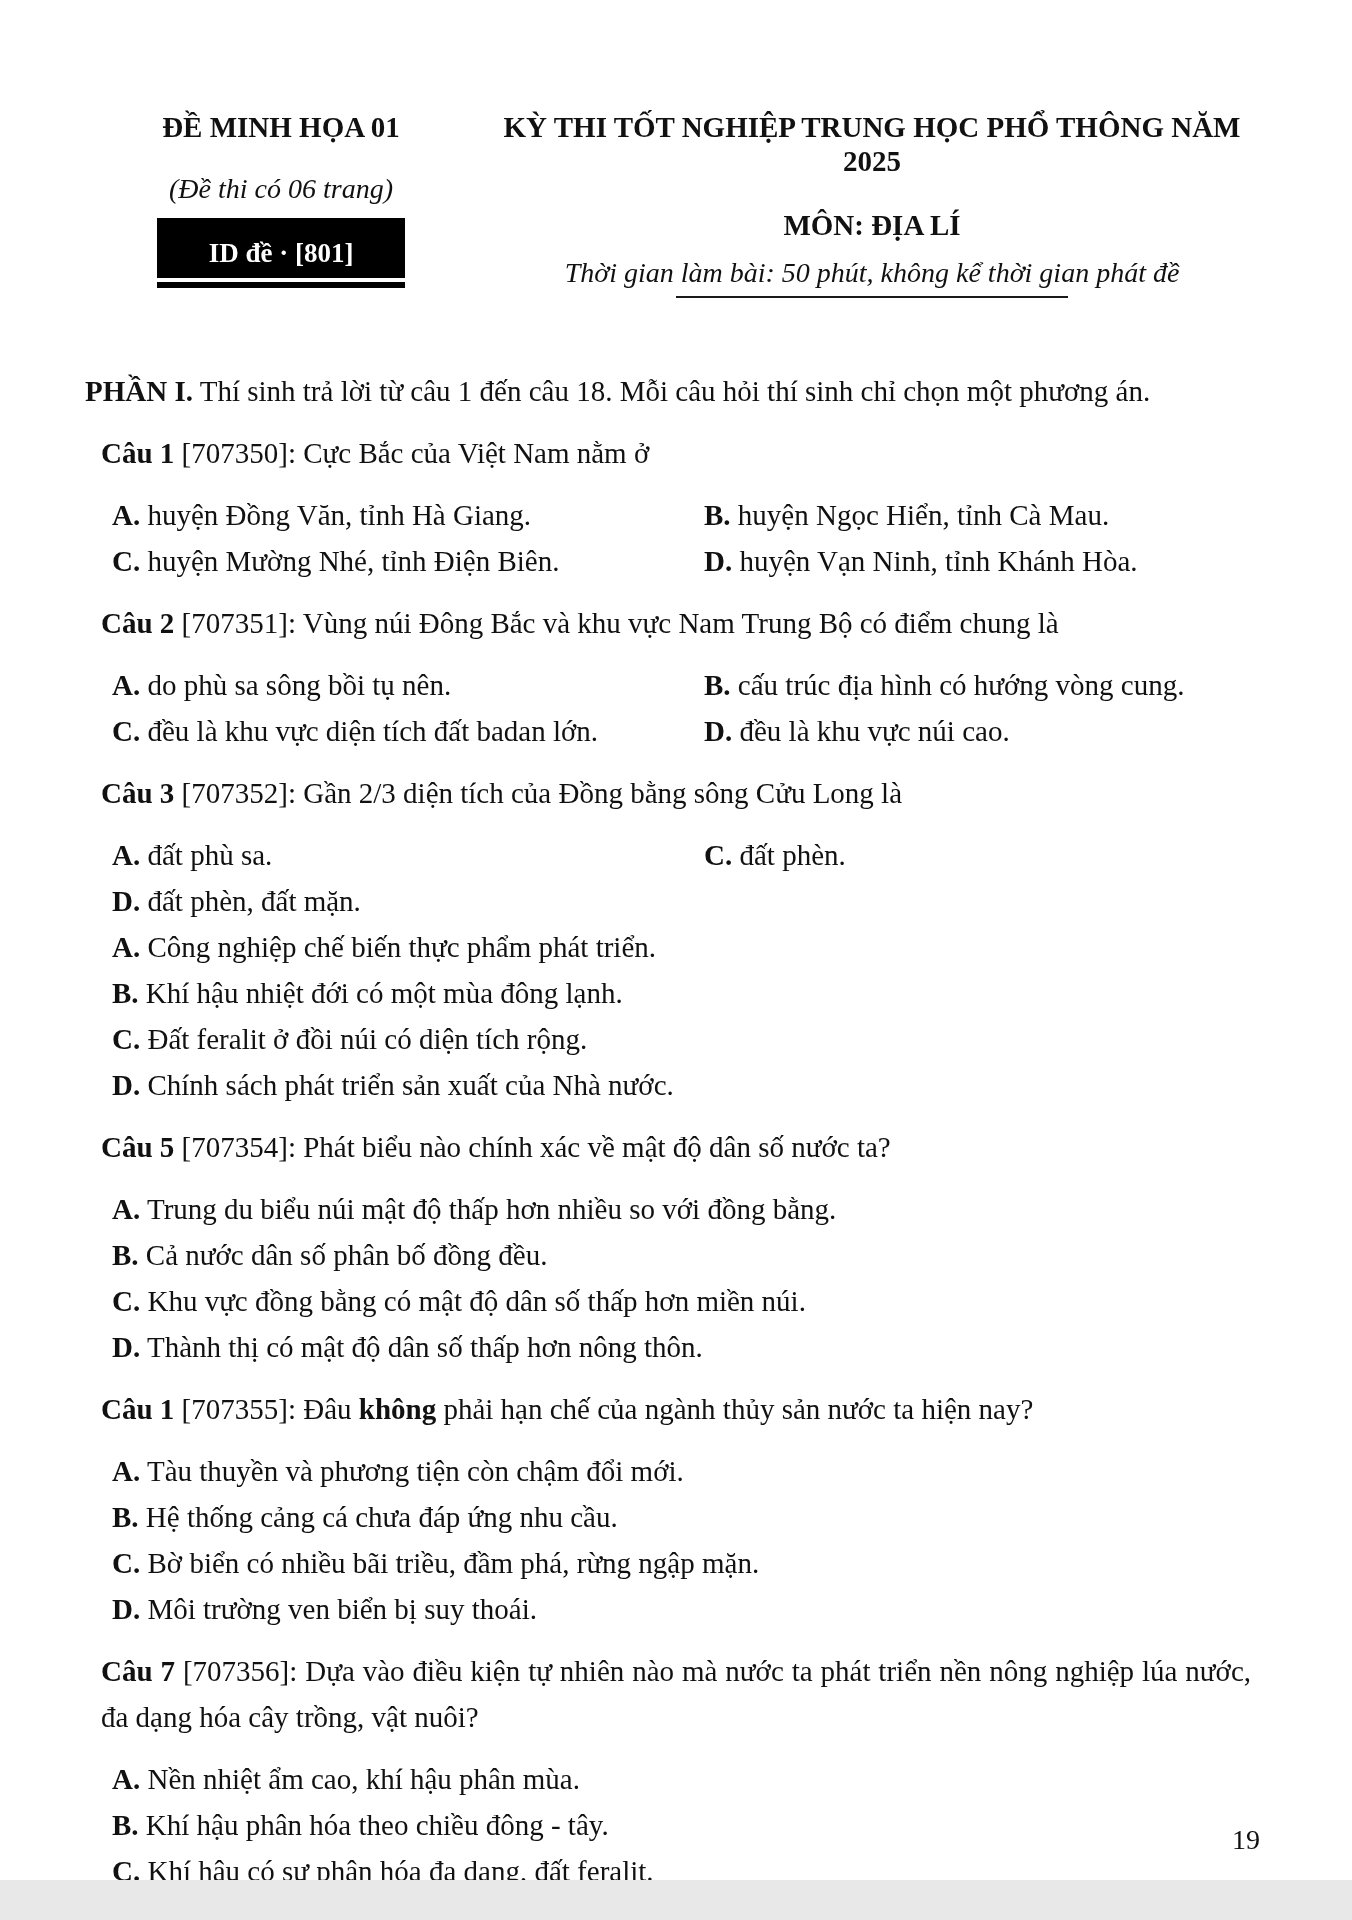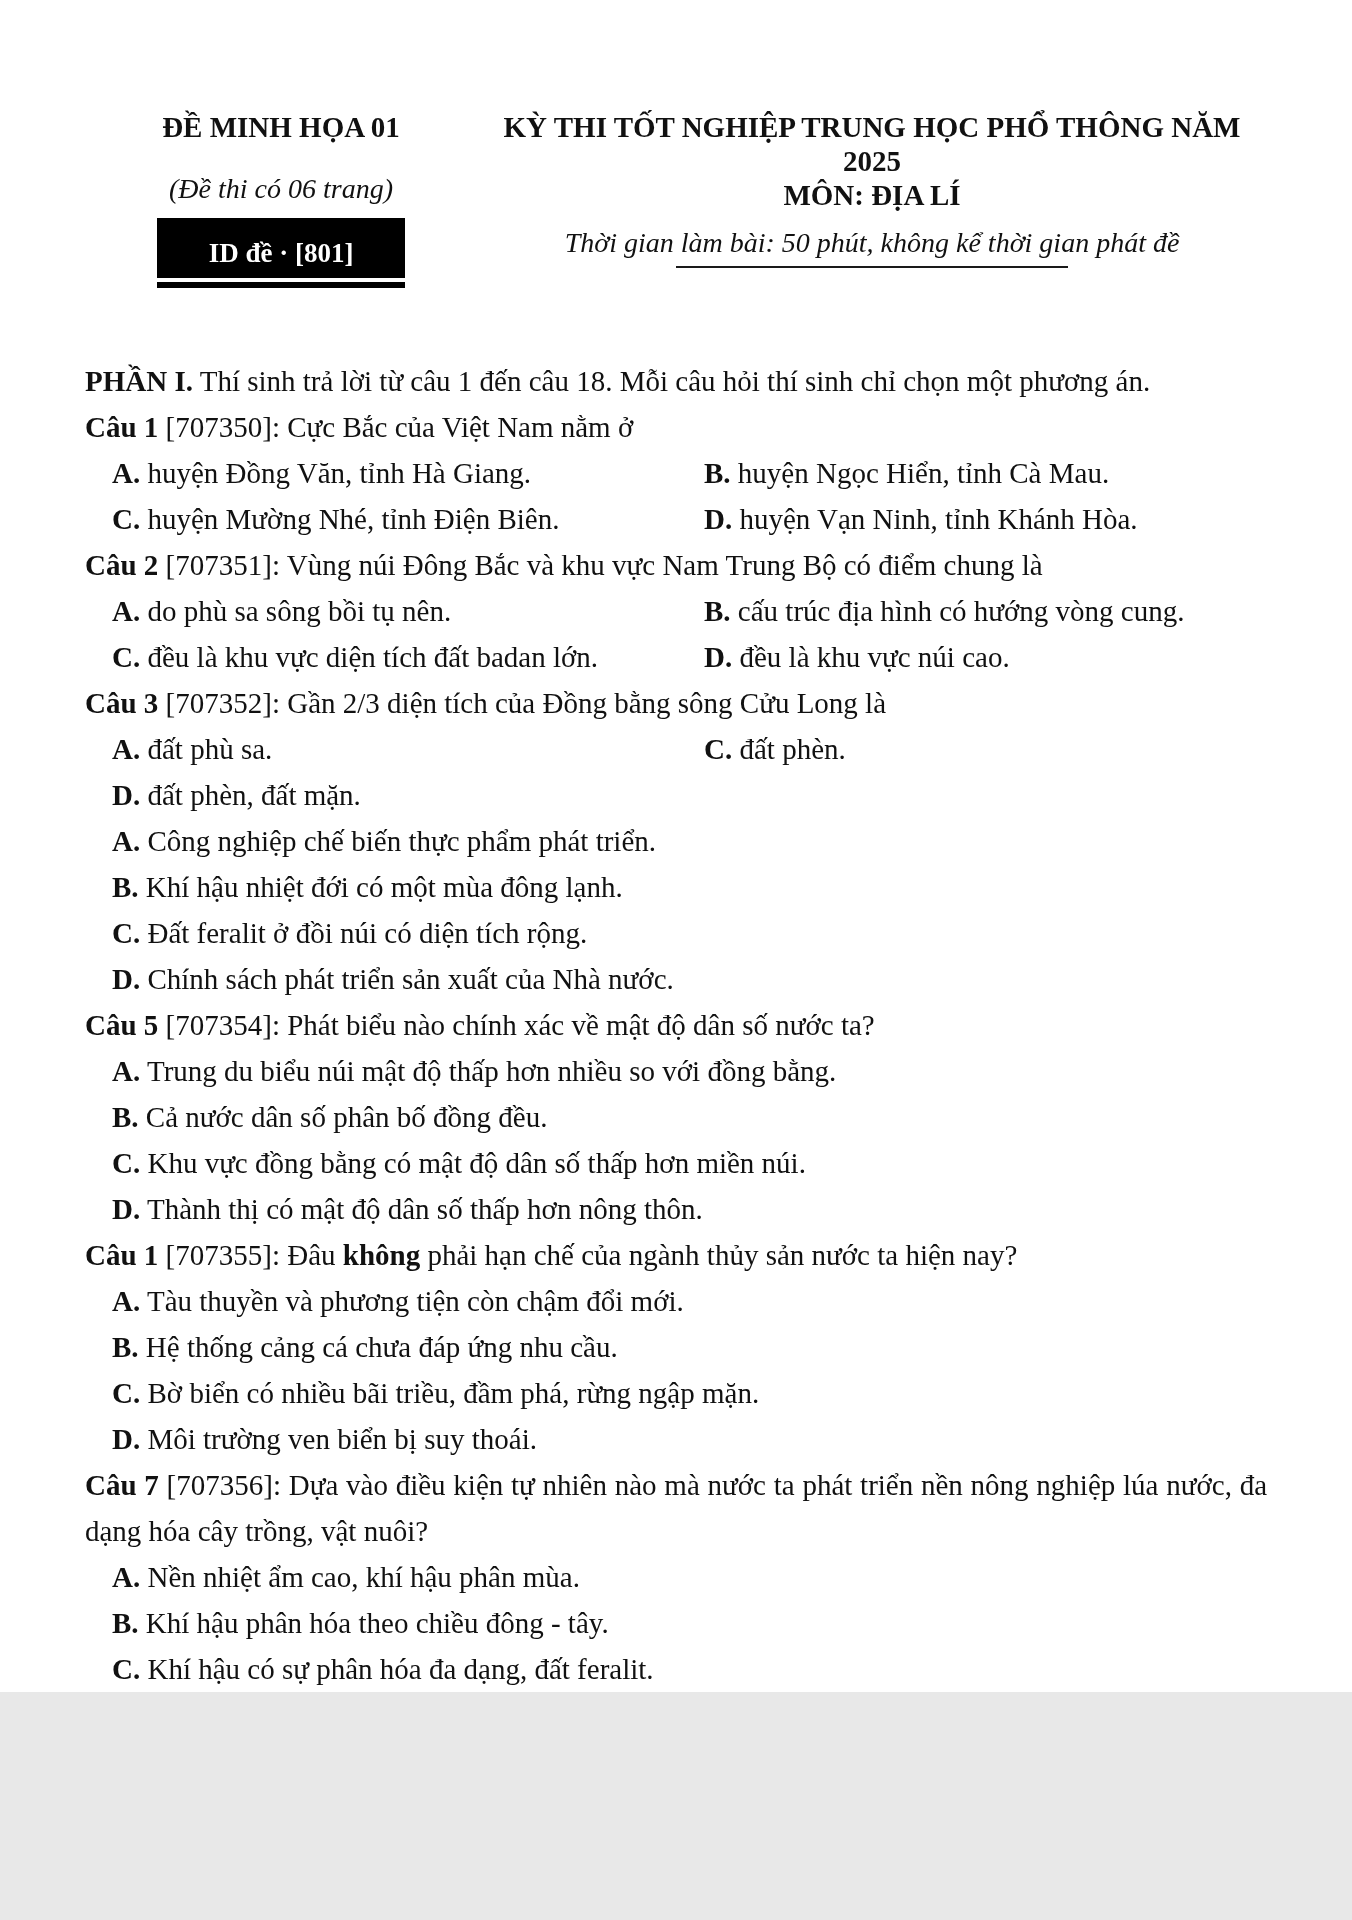--- a/index.html
+++ b/index.html
@@ -1,18 +1,18 @@
 <!DOCTYPE html>
 <html lang="vi"><head>
 <meta charset="utf-8">
 <style>
   html,body { margin:0; padding:0; background:#e8e8e8; }
   .sheet {
     position:relative;
-    width:1352px; height:1692px;
+    width:1352px; height:1880px;
     margin:0 auto;
     background:#ffffff;
     color:#111111;
     font-family:"Liberation Serif","DejaVu Serif",serif;
     box-sizing:border-box;
     padding:110px 85px 0 85px;
     overflow:hidden;
   }
   
   .header { display:flex; }
@@ -24,28 +24,28 @@
     display:inline-block;
     margin-top:12px;
     background:linear-gradient(to bottom,#000 0 86%,#fff 86% 91%,#000 91% 100%);
     color:#ffffff;
     font-weight:bold;
     font-size:27px;
     line-height:30px;
     padding:20px 34px;
     min-width:180px;
   }
-  .h-subject { font-weight:bold; font-size:29px; line-height:34px; }
+  .h-subject { font-weight:bold; font-size:29px; line-height:34px; margin-top:30px; }
   .h-time    { font-style:italic; font-size:28px; line-height:34px; margin-top:14px; }
   .time-underline { width:392px; border-top:2px solid #1a1a1a; margin:6px auto 0 auto; height:0; }
 
   
   .content { font-size:29px; line-height:46px; }
   .part1 { margin:70px 0 0 0; text-align:justify; }
-  .stem  { margin:0; text-align:justify; }
+  .stem  { margin:16px; text-align:justify; }
   .options.cols2 { display:grid; grid-template-columns:592px 1fr; }
   .option { padding-left:27px; }
   .b { font-weight:bold; }
 
   .page-num {
     position:absolute;
     top:1824px;
     right:92px;
     font-size:28px;
     line-height:32px;

